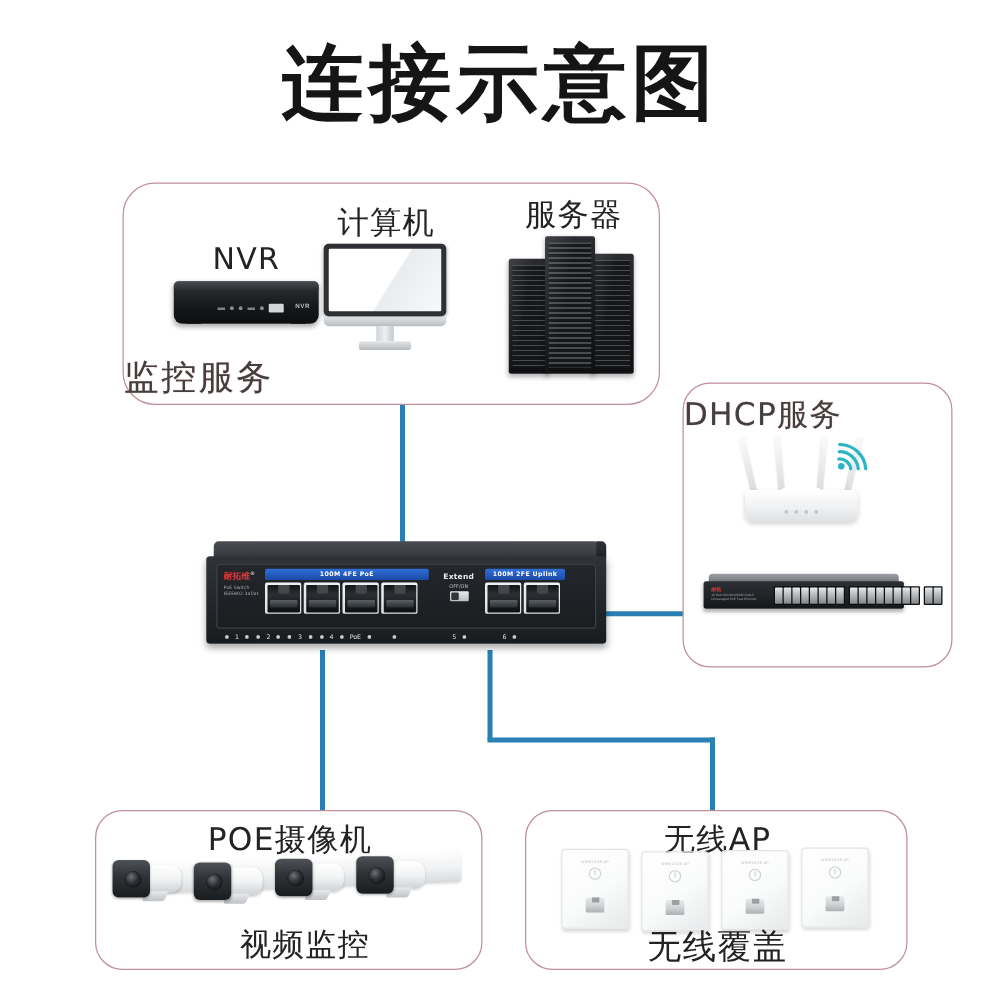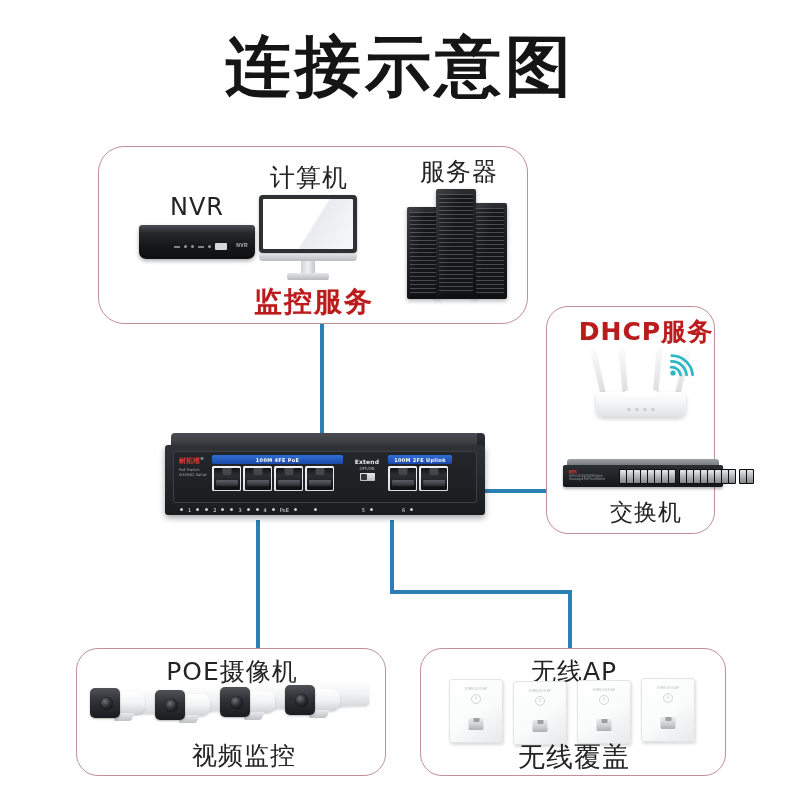--- a/index.html
+++ b/index.html
@@ -35,23 +35,22 @@
   .group-box.sm{border-radius:22px;}
 
   
   .lbl{
     text-align:center;
     color:#232323;
     font-family:"DejaVu Sans","Liberation Sans",sans-serif;
     white-space:nowrap;
   }
   .lbl-red{
-    text-align:center;
-    color:#b91c1c;
-    font-weight:700;
+    color:#404040;
+    font-weight:400;
     font-family:"DejaVu Sans","Liberation Sans",sans-serif;
     white-space:nowrap;
     text-shadow:0 0 1px rgba(224,35,43,.35);
   }
 
   
   .wire{background:#2a7fb4;}
   .wire-h{height:4px;}
   .wire-v{width:4px;}
 
@@ -395,21 +394,21 @@
         <div class="rack" id="rackC">
             <div class="slots"></div>
           </div>
       </div>
     </div>
     <div class="abs lbl" style="left:296px;top:8px;width:128px;font-size:25px;letter-spacing:1px;">服务器</div>
 
     <div class="abs lbl-red" style="left:0px;top:136px;width:430px;font-size:28px;letter-spacing:2px;">监控服务</div>
   </div>
 
-  <div class="abs group-box sm" style="left:546px;top:306px;width:169px;height:228px;padding-left:12px;">
+  <div class="abs group-box sm" style="left:546px;top:306px;width:216px;height:228px;padding-left:12px;">
 
     <div class="abs lbl-red" style="left:0;top:8px;width:198px;font-size:25px;letter-spacing:1px;">DHCP服务</div>
 
     <div class="abs" style="left:46px;top:44px;">
       <div class="router">
         <div class="ant r" style="left:8px;transform:rotate(-13deg);"></div>
         <div class="ant r" style="left:30px;transform:rotate(-5deg);"></div>
         <div class="ant r" style="left:60px;transform:rotate(5deg);"></div>
         <div class="ant r" style="left:82px;transform:rotate(13deg);"></div>
         <div class="router-body">
@@ -462,21 +461,20 @@
                 <i class="rsw-p"></i>
             </div>
             <div class="rsw-grp">
               <i class="rsw-p"></i>
                 <i class="rsw-p"></i>
             </div>
           </div>
         </div>
       </div>
     </div>
-    <div class="abs lbl" style="left:0;top:190px;width:198px;font-size:23px;letter-spacing:1px;">交换机</div>
   </div>
 
   <div id="poe-switch">
     <div class="sw-top"></div>
     <div class="sw-body">
       <div class="sw-face">
 
         <div class="sw-logo">
           <span>耐拓维</span><sup>®</sup>
         </div>

